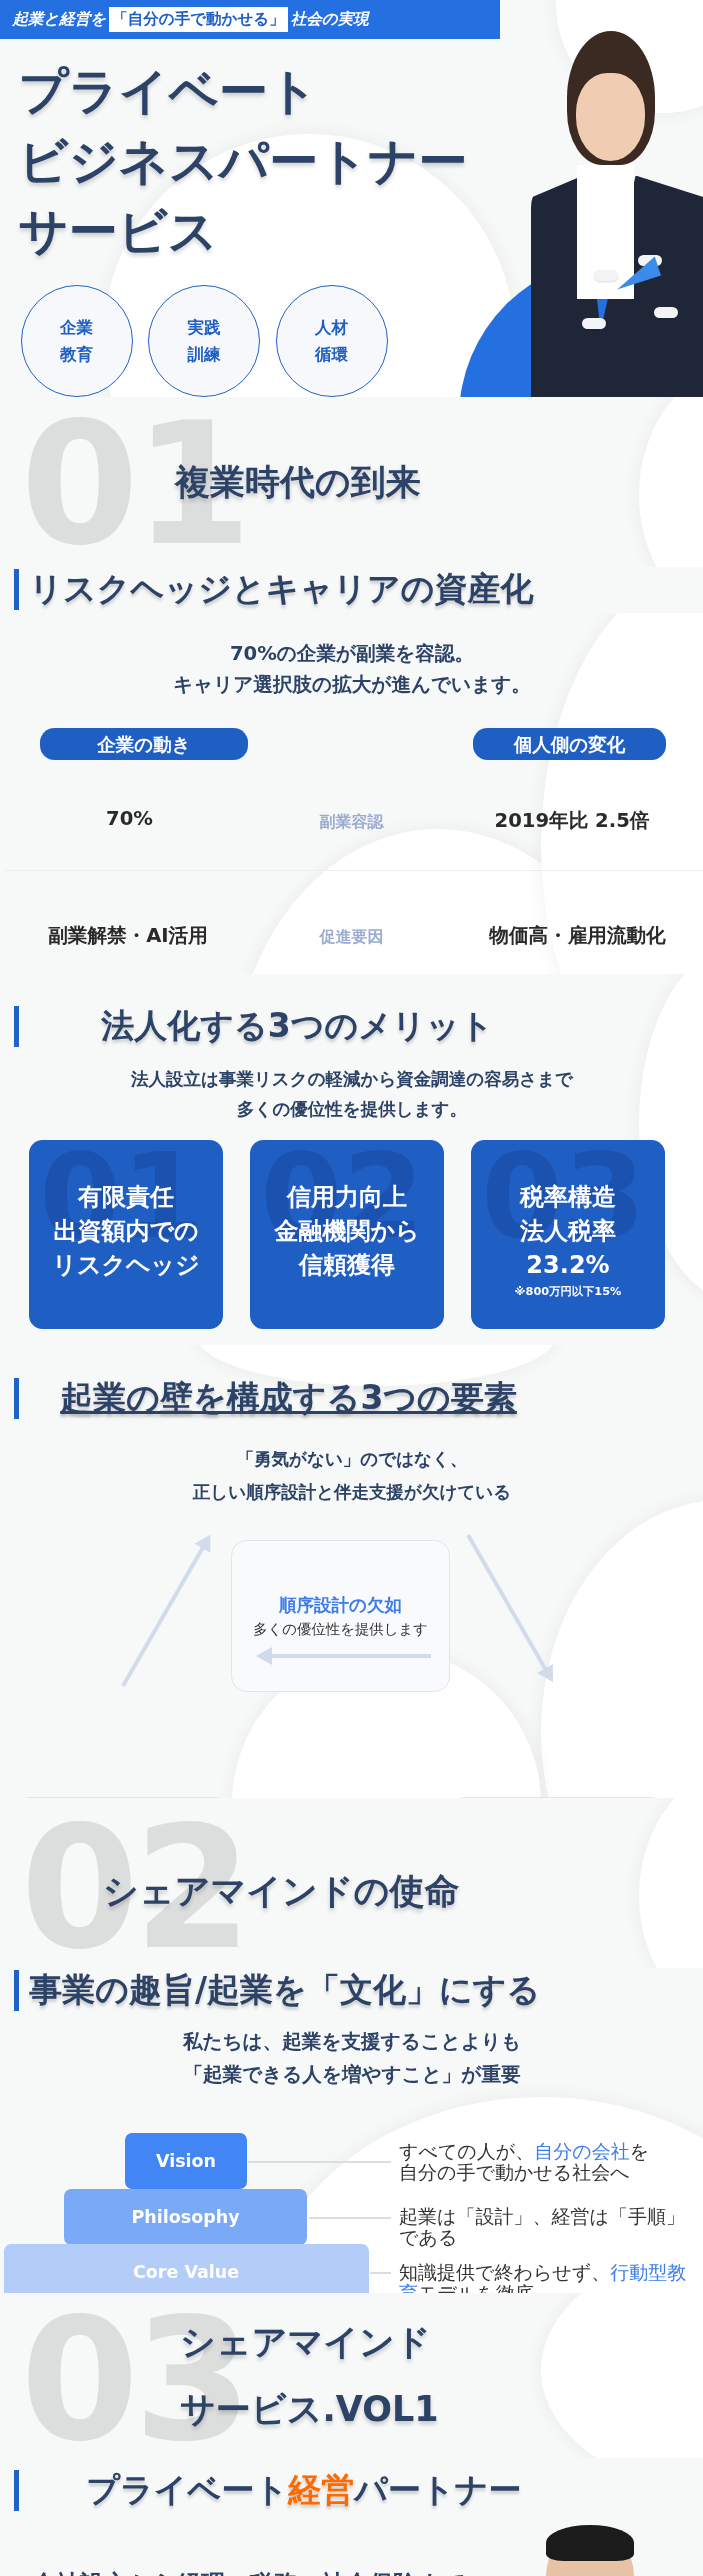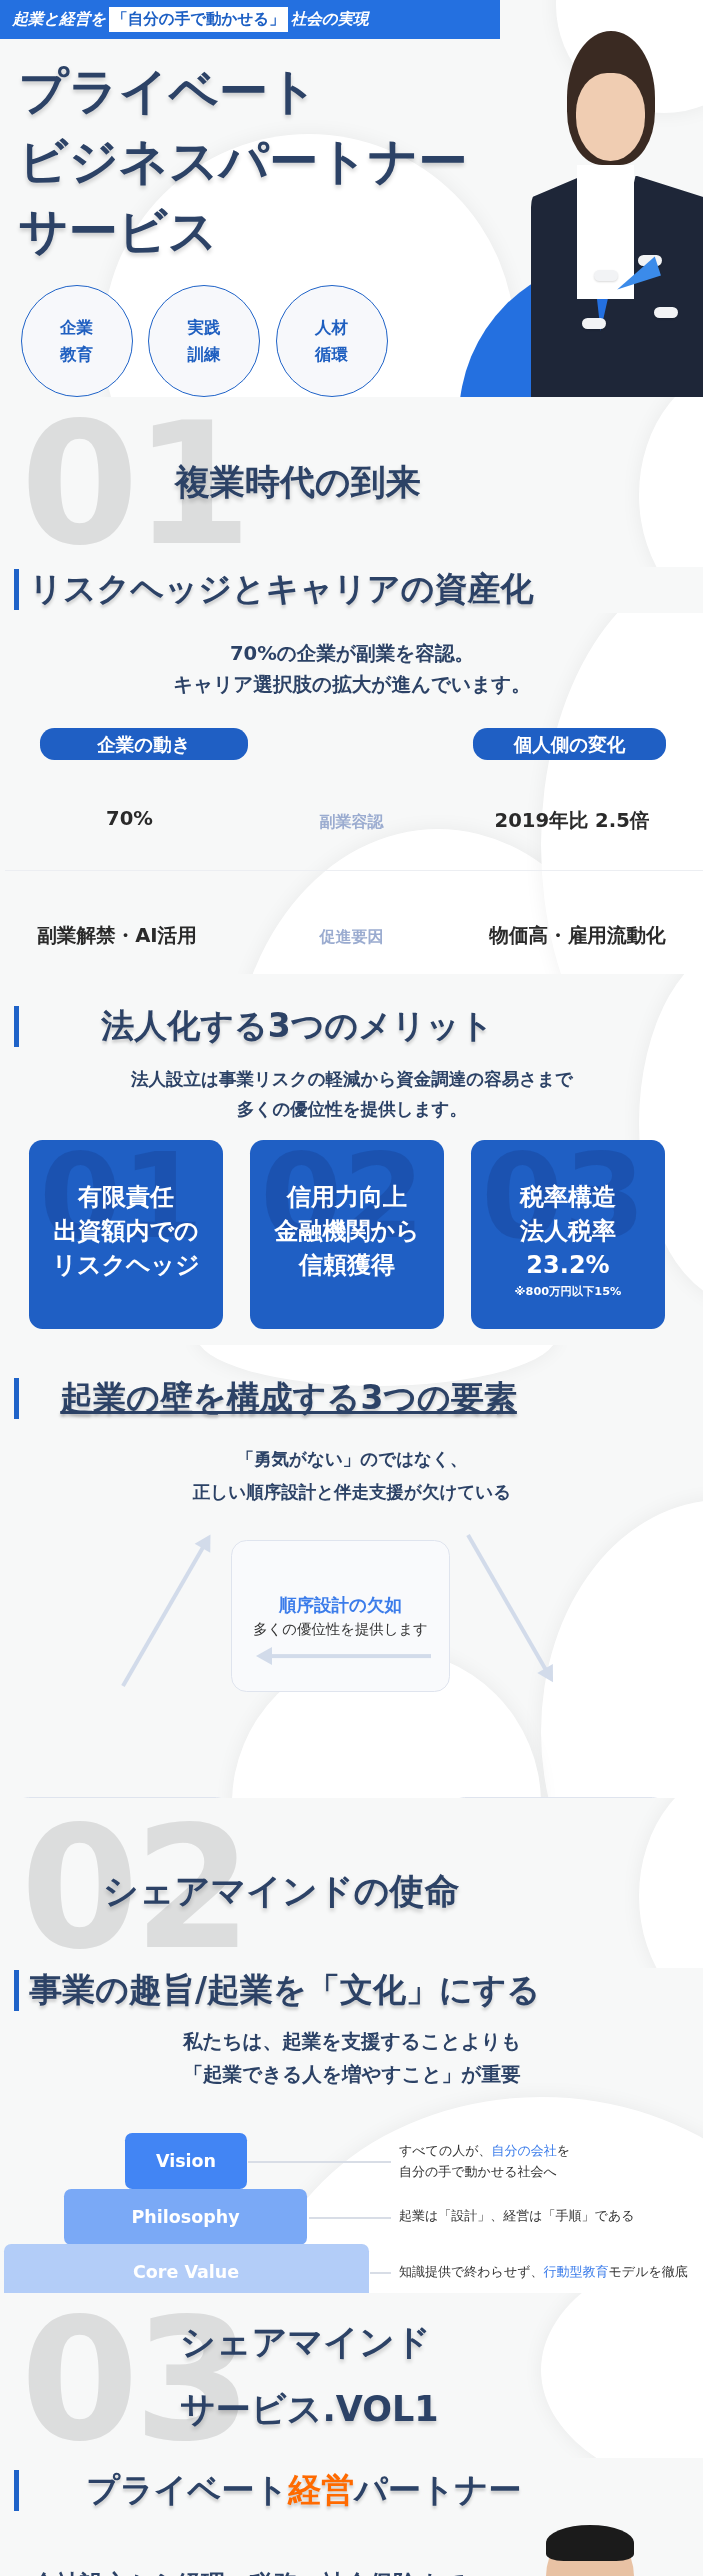--- a/index.html
+++ b/index.html
@@ -62,21 +62,21 @@
   .wall-box { position: absolute; width: 219px; height: 152px; background: #f9fafc; border: 1px solid #dfe4ee; border-radius: 15.5px; text-align: center; display: flex; flex-direction: column; justify-content: center; }
   .wall-box .h { color: #3b7cea; font-weight: bold; font-size: 17.5px; }
   .wall-box .s { color: #333; font-size: 14.4px; margin-top: 2.1px; }
   .arrow { position: absolute; height: 4.1px; background: #d2dbea; transform-origin: left center; }
   .arrow::after { content: ""; position: absolute; right: -5.2px; top: -7.2px; border-left: 16.5px solid #d2dbea; border-top: 9.3px solid transparent; border-bottom: 9.3px solid transparent; }
 
   
   .pyramid { position: relative; height: 268px; background: #f7f8f8; }
   .tier { position: absolute; border-radius: 7.2px; color: #fff; font-weight: bold; font-size: 17.5px; display: flex; align-items: center; justify-content: center; }
   .tier-line { position: absolute; height: 1.5px; background: #d8dde6; }
-  .tier-desc { position: absolute; font-size: 13px; color: #333; line-height: 20.6px; }
+  .tier-desc { position: absolute; font-size: 19px; color: #333; line-height: 20.6px; }
   .tier-desc .acc { color: #3b7cea; }
 
   
   .price { position: relative; height: 361px; background: #f7f8f8; }
   .price-desc { position: absolute; left: 32px; top: 46px; font-size: 24px; font-weight: bold; line-height: 37px; color: #2c4266; }
   .man { position: absolute; left: 428px; top: 10.3px; width: 276px; height: 350px; }
   .orange { color: #ff6a00; }
 </style>
 </head>
 <body>
@@ -147,21 +147,21 @@
   <div class="lead" style="position:absolute;left:0;width:704px;top:25px;">
     <div>70%の企業が副業を容認。</div>
     <div>キャリア選択肢の拡大が進んでいます。</div>
   </div>
   <div class="pill" style="left:40px;top:115px;width:208px;">企業の動き</div>
   <div class="pill" style="left:473px;top:115px;width:193px;">個人側の変化</div>
   <div class="stat-val" style="left:52px;width:155px;top:194px;">70%</div>
   <div class="stat-label" style="left:300px;width:103px;top:199px;">副業容認</div>
   <div class="stat-val" style="left:474px;width:196px;top:194px;">2019年比 2.5倍</div>
   <div class="hline" style="top:257px;"></div>
-  <div class="stat-val" style="left:14px;width:206px;top:309px;">副業解禁・AI活用</div>
+  <div class="stat-val" style="left:25px;width:206px;top:309px;">副業解禁・AI活用</div>
   <div class="stat-label" style="left:300px;width:103px;top:314px;">促進要因</div>
   <div class="stat-val" style="left:464px;width:227px;top:309px;">物価高・雇用流動化</div>
 </section>
 
 <section class="section merits">
   <div class="bg-blob" style="left:639px;top:-31px;width:206px;height:361px;"></div>
   <div class="bar-heading" style="position:absolute;top:30px;left:0;">
     <div class="bar"></div>
     <div class="txt" style="margin-left:72px;">法人化する3つのメリット</div>
   </div>

